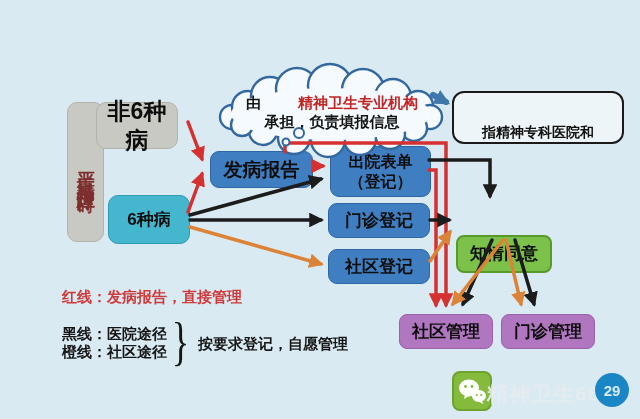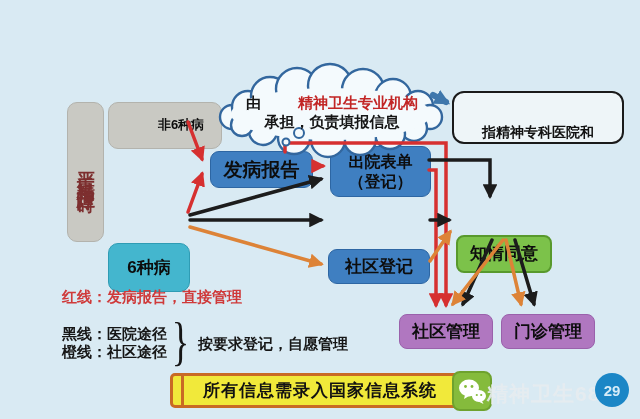--- a/index.html
+++ b/index.html
@@ -3,21 +3,21 @@
 <meta charset="utf-8">
 <style>
   html,body{margin:0;padding:0;background:#fff;}
   .stage{position:relative;width:640px;height:419px;background:#d9eaf3;overflow:hidden;
          font-family:"Liberation Sans",sans-serif;}
   .title{position:absolute;left:0;top:24px;width:640px;box-sizing:border-box;padding-left:30px;
          text-align:center;font-size:31px;font-weight:bold;color:#1d4e91;letter-spacing:3px;z-index:2;}
   .box{position:absolute;display:flex;align-items:center;justify-content:center;flex-direction:column;
        text-align:center;font-weight:bold;color:#0d0d0d;z-index:2;line-height:1.25;}
   .blue{background:#3f7fc1;border:1px solid #2d66a3;border-radius:9px;}
-  .teal{background:#44b6ce;border:1px solid #2f9cb4;border-radius:10px;margin-top:48px;}
+  .teal{background:#44b6ce;border:1px solid #2f9cb4;border-radius:10px;}
   .gray{background:#c9c9c3;border:1px solid #b3b3ad;border-radius:10px;}
   .green{background:#7cc24a;border:2px solid #58992c;border-radius:8px;margin-top:31px;}
   .purple{background:#b077c0;border:1px solid #9a61ab;border-radius:8px;}
   .vertical{writing-mode:vertical-rl;letter-spacing:5px;color:#7d2f2f;font-size:18px;}
   .notebox{position:absolute;left:452px;top:91px;width:168px;height:49px;z-index:2;
            background:#eef5f8;border:2.5px solid #1a1a1a;border-radius:12px;
            display:flex;flex-direction:column;align-items:center;justify-content:flex-end;
            font-size:14px;font-weight:bold;color:#111;line-height:1.35;}
   .cloudtext{position:absolute;z-index:4;width:220px;text-align:center;font-size:15px;
              font-weight:bold;color:#151515;}
@@ -116,42 +116,39 @@
   <div class="cloudtext" style="left:222px;top:94px;">
     <span>由</span><span class="hl">精神卫生专业机构</span>
   </div>
   <div class="cloudtext" style="left:222px;top:113px;">承担，负责填报信息</div>
 
   <div class="notebox">
     <span>指精神专科医院和</span>
   </div>
 
   <div class="box gray vertical" style="left:67px;top:102px;width:35px;height:138px;">严重精神障碍</div>
-  <div class="box gray" style="left:108px;top:102px;width:80px;height:45px;font-size:13px;padding-left:32px;">非6种病</div>
+  <div class="box gray" style="left:96px;top:102px;width:80px;height:45px;font-size:23px;">非6种病</div>
   <div class="box teal" style="left:108px;top:195px;width:80px;height:47px;font-size:17px;">6种病</div>
   <div class="box blue" style="left:210px;top:151px;width:101px;height:35px;font-size:19px;">发病报告</div>
   <div class="box blue" style="left:330px;top:146px;width:99px;height:49px;font-size:16px;">
     <span>出院表单</span>
     <span>（登记）</span>
   </div>
+  <div class="box blue" style="left:328px;top:203px;width:100px;height:33px;font-size:17px;">门诊登记</div>
   <div class="box blue" style="left:328px;top:249px;width:100px;height:33px;font-size:17px;">社区登记</div>
   <div class="box green" style="left:456px;top:204px;width:92px;height:34px;font-size:17px;">知情同意</div>
   <div class="box purple" style="left:399px;top:314px;width:92px;height:33px;font-size:17px;">社区管理</div>
   <div class="box purple" style="left:501px;top:314px;width:92px;height:33px;font-size:17px;">门诊管理</div>
 
   <div class="legend red" style="left:62px;top:288px;">红线：发病报告，直接管理</div>
   <div class="legend" style="left:62px;top:343px;">橙线：社区途径</div>
   <div class="legend" style="left:62px;top:325px;">黑线：医院途径</div>
   <div class="brace">}</div>
   <div class="legend" style="left:198px;top:335px;">按要求登记，自愿管理</div>
 
-  <div class="banner">
-    <div class="banner-fold"></div>
-    <span>所有信息需录入国家信息系统</span>
-  </div>
 
   <div class="wechat">
     <svg width="32" height="32" viewBox="0 0 32 32">
       <ellipse cx="13" cy="13" rx="10" ry="8.5" fill="#ffffff"></ellipse>
       <circle cx="9.5" cy="11.5" r="1.4" fill="#85bb3c"></circle>
       <circle cx="16" cy="11.5" r="1.4" fill="#85bb3c"></circle>
       <path d="M9,20 L8,24 L13,21 Z" fill="#ffffff"></path>
       <ellipse cx="23" cy="21" rx="7" ry="6" fill="#ffffff"></ellipse>
       <circle cx="20.8" cy="20" r="1.1" fill="#85bb3c"></circle>
       <circle cx="25.2" cy="20" r="1.1" fill="#85bb3c"></circle>

